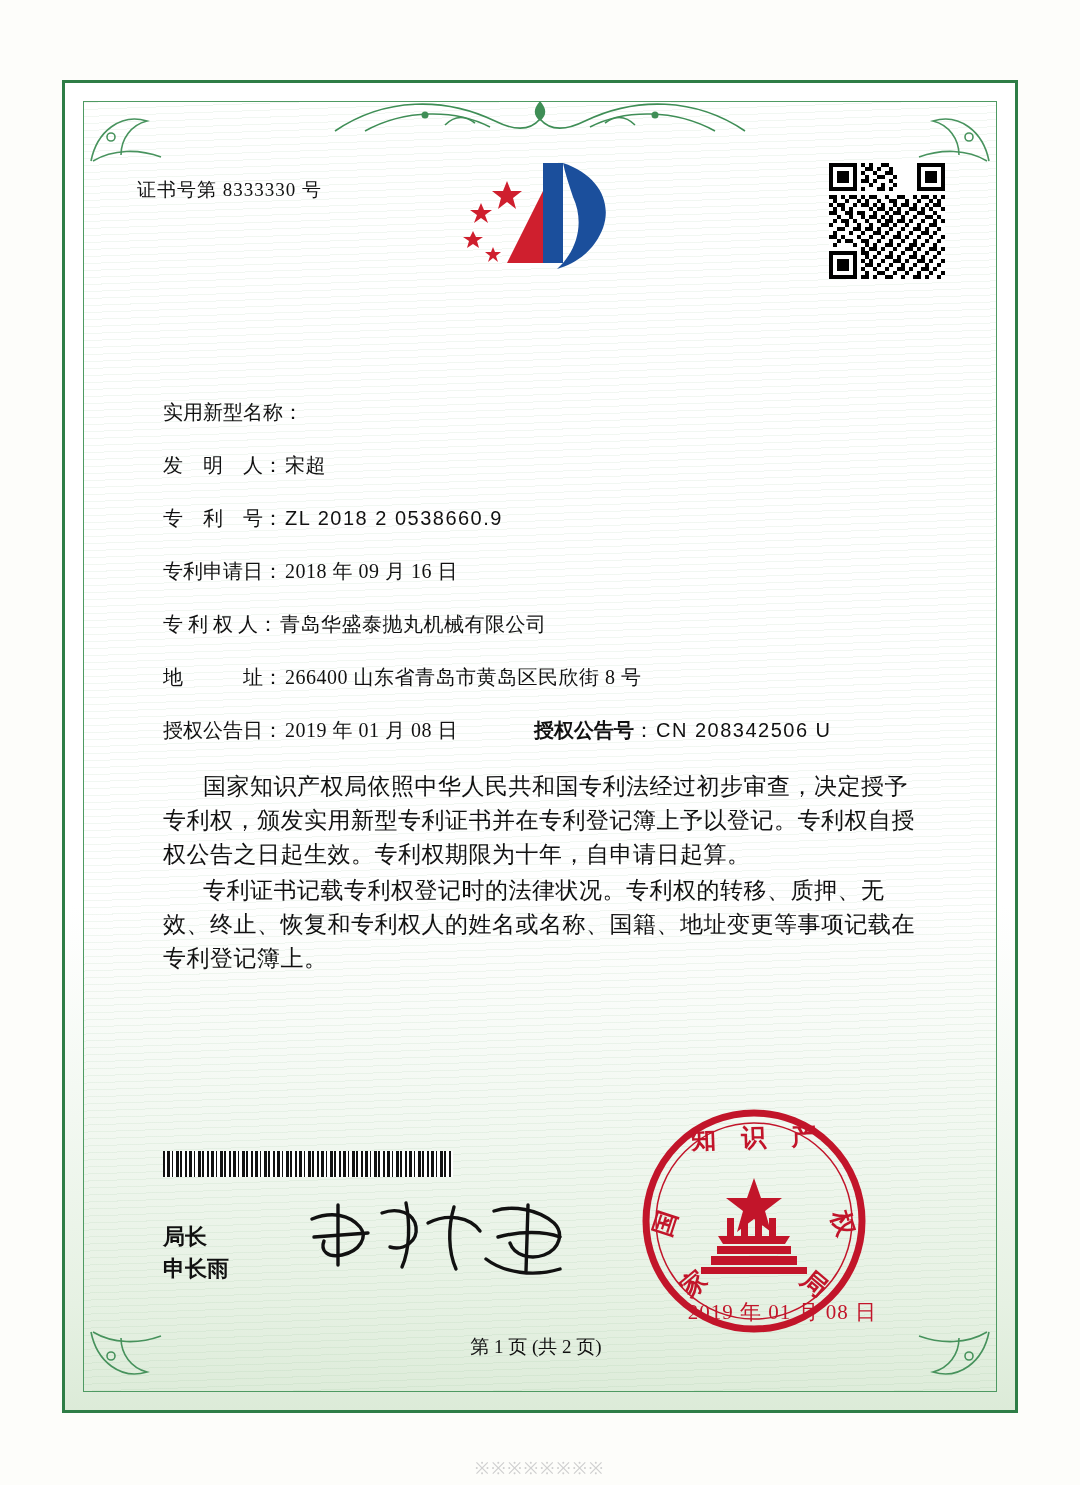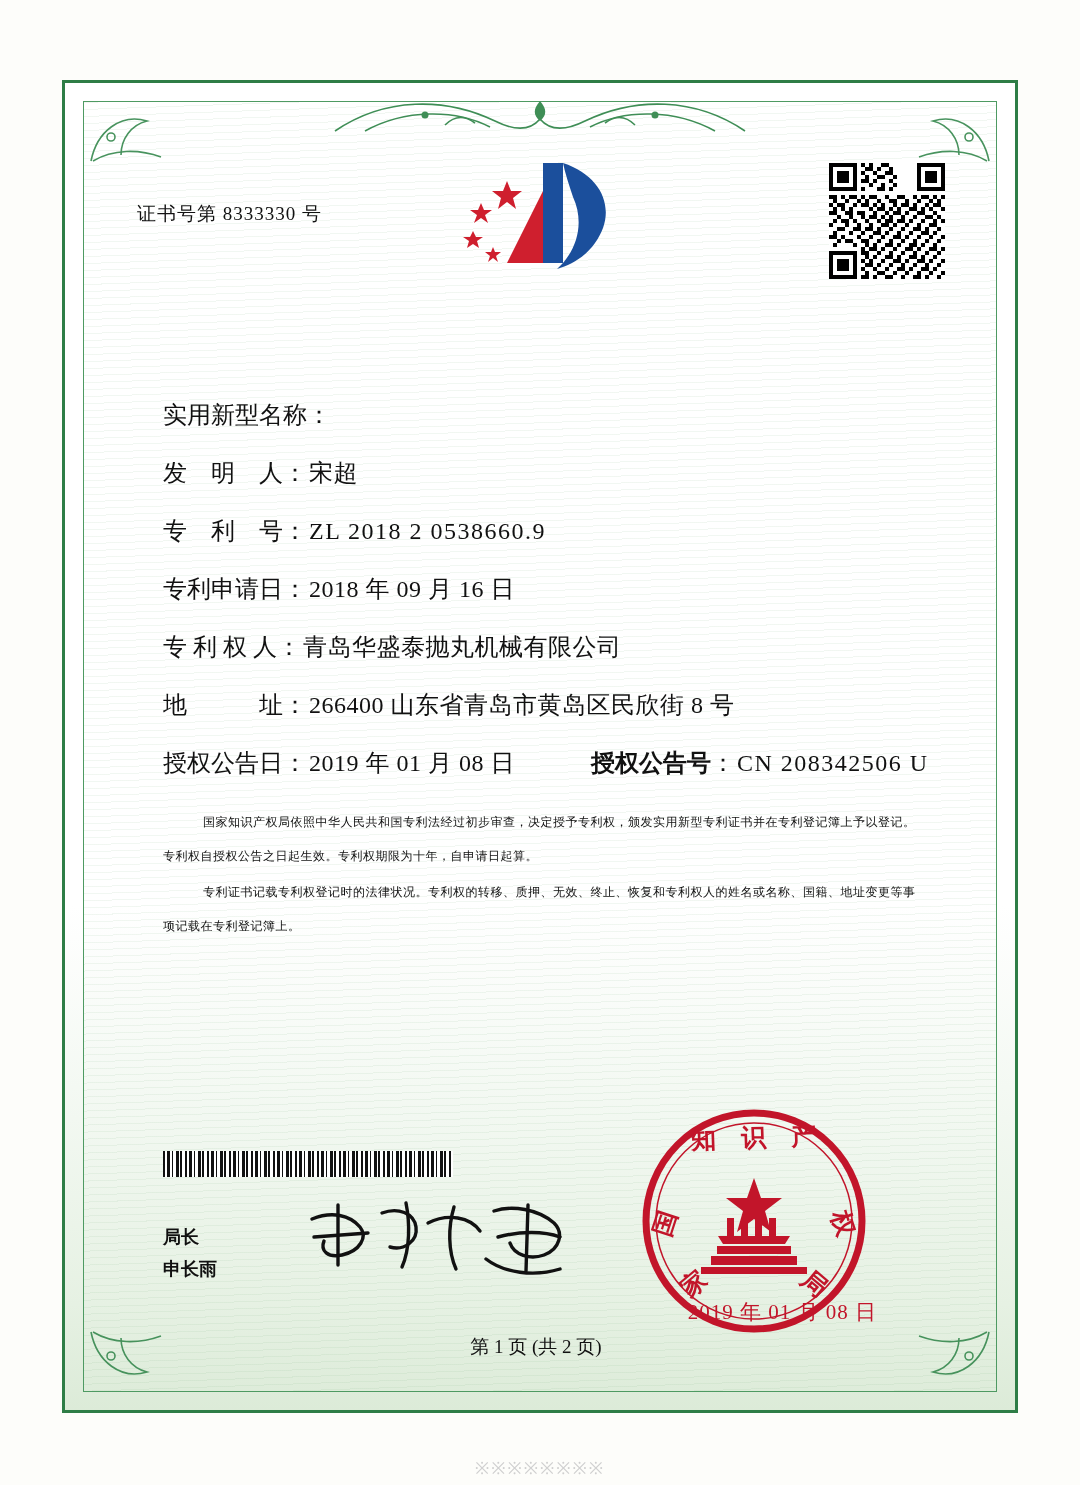--- a/index.html
+++ b/index.html
@@ -81,21 +81,20 @@
     bottom: 40px;
   }
   .cert-no {
     position: absolute;
     left: 14px;
     top: 46px;
     font-size: 19px;
     letter-spacing: 1px;
     color: #111;
     font-family: "Liberation Serif", "DejaVu Serif", serif;
-    margin-top: 24px;
   }
   .logo {
     position: absolute;
     left: 50%;
     transform: translateX(-50%);
     top: 20px;
     width: 190px;
     height: 130px;
   }
   .logo svg { width: 100%; height: 100%; display: block; }
@@ -125,45 +124,45 @@
   .fields {
     position: absolute;
     left: 40px;
     right: 30px;
     top: 268px;
   }
   .field-row {
     display: flex;
     align-items: baseline;
     margin-bottom: 26px;
-    font-size: 24px;
+    font-size: 20px;
     color: #111;
   }
   .field-label {
     white-space: pre;
     flex: 0 0 auto;
   }
   .field-colon { margin: 0 2px 0 0; }
   .field-value {
     flex: 0 0 auto;
     letter-spacing: 0.5px;
   }
   .field-value.mono {
-    font-family: Liberation Serif, serif;
+    font-family: Liberation Sans, sans-serif;
     letter-spacing: 1.5px;
     text-align: right;
   }
   .field-row.dual .second-label {
     margin-left: 76px;
     white-space: pre;
     font-weight: bold;
   }
 
   .para {
-    font-size: 12px;
+    font-size: 23px;
     line-height: 34px;
     color: #111;
     text-indent: 40px;
     margin-top: 6px;
     letter-spacing: 0.5px;
   }
   .para.p2 { margin-top: 2px; }
 
   .barcode {
     position: absolute;
@@ -177,21 +176,21 @@
         #111 4px, #111 7px, #fff 7px, #fff 9px,
         #111 9px, #111 10px, #fff 10px, #fff 13px,
         #111 13px, #111 16px, #fff 16px, #fff 17px,
         #111 17px, #111 19px, #fff 19px, #fff 22px);
   }
 
   .signature-block {
     position: absolute;
     left: 40px;
     top: 1090px;
-    font-size: 18px;
+    font-size: 22px;
     line-height: 32px;
     font-weight: bold;
     color: #111;
   }
   .handwriting {
     position: absolute;
     left: 175px;
     top: 1062px;
     width: 280px;
     height: 90px;

